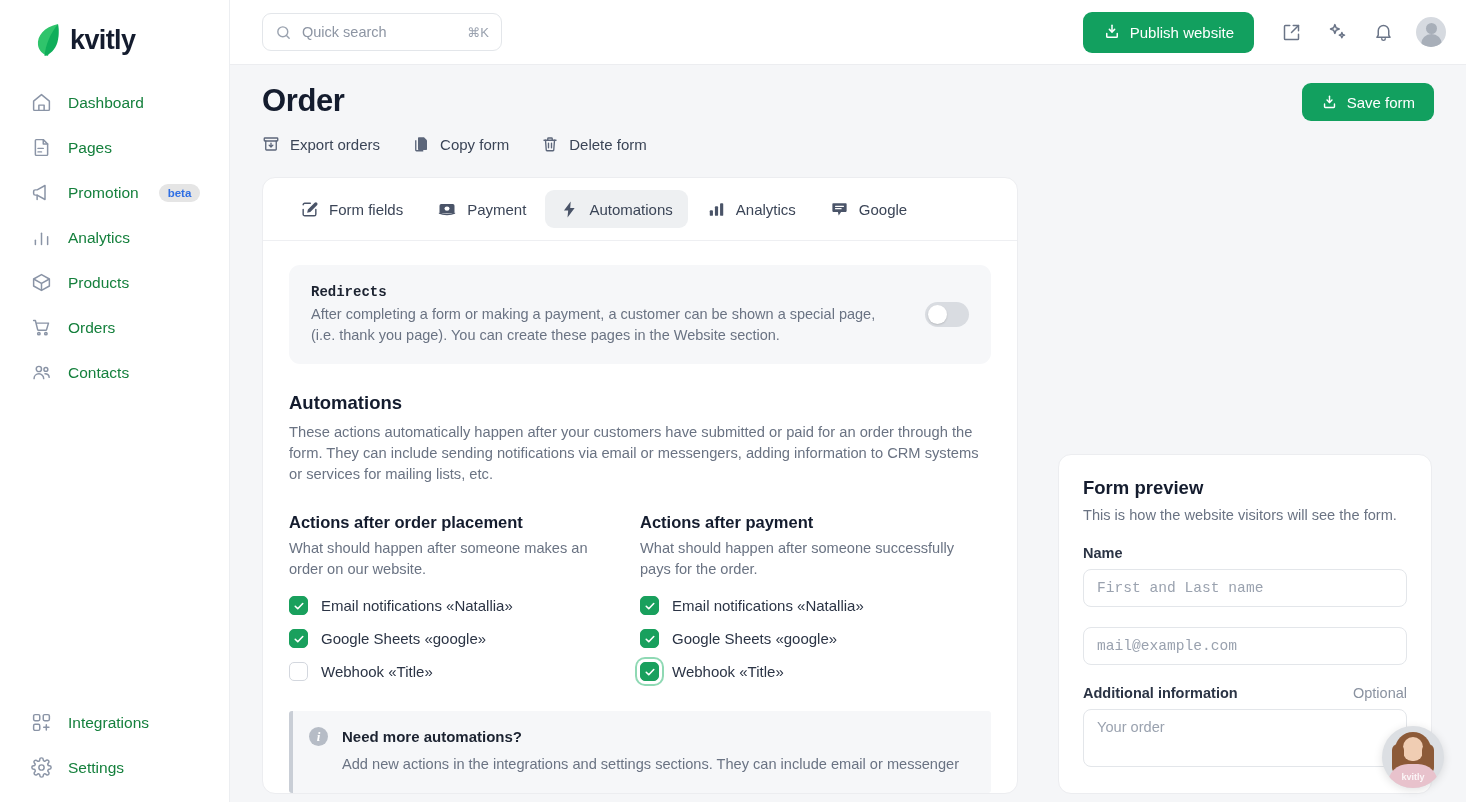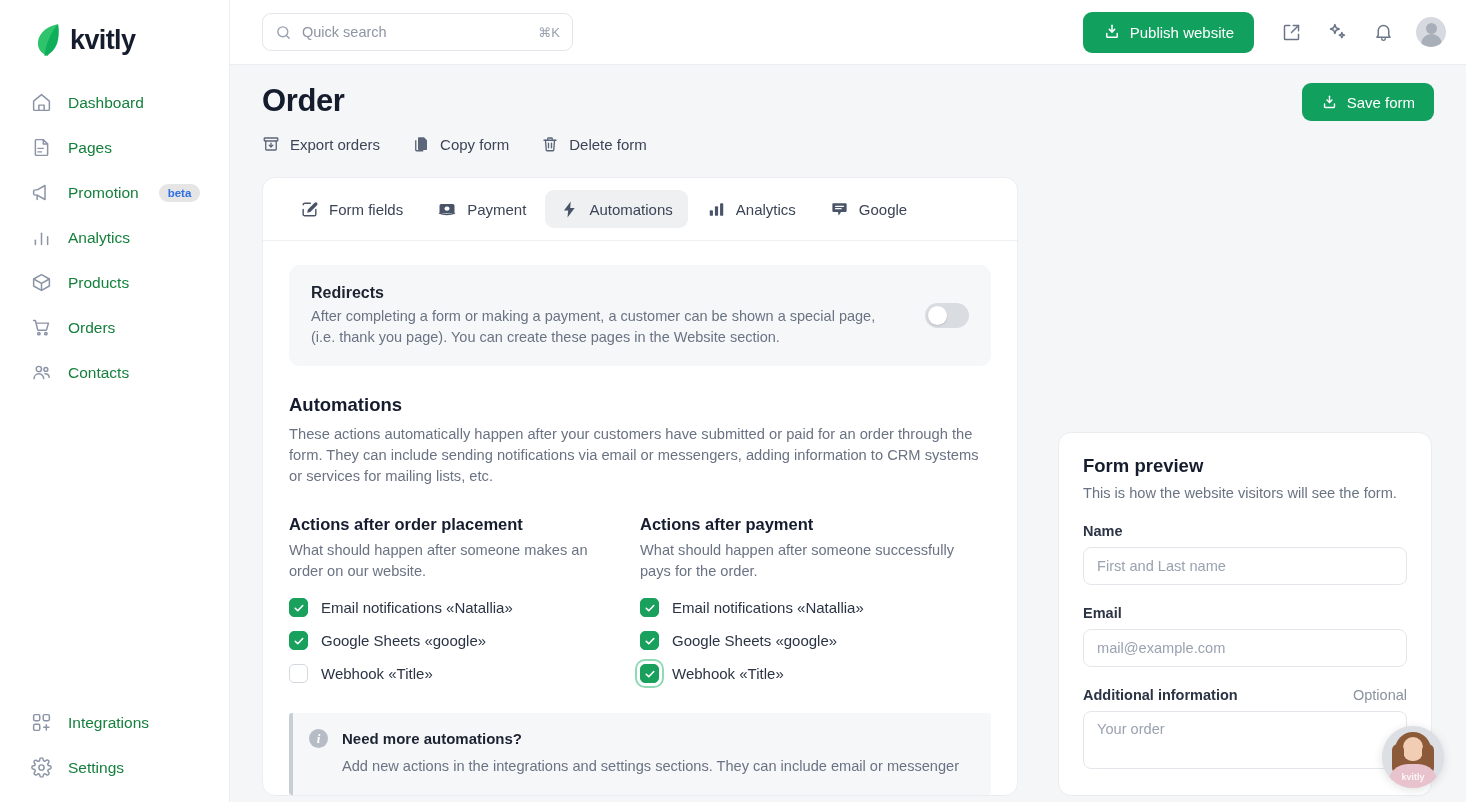--- a/index.html
+++ b/index.html
@@ -52,21 +52,21 @@
   .main { flex: 1 1 auto; display: flex; flex-direction: column; min-width: 0; background:#f5f6f8; }
 
   .topbar {
     height: 65px; flex: 0 0 65px;
     background: #ffffff;
     border-bottom: 1px solid #ecedf0;
     display: flex; align-items: center;
     padding: 0 20px 0 32px;
   }
   .search-box {
-    width: 311px; height: 38px;
+    width: 240px; height: 38px;
     border: 1px solid #e3e6ea; border-radius: 9px;
     display: flex; align-items: center; gap: 10px;
     padding: 0 12px; background: #fff;
   }
   .search-box .ph { flex: 1 1 auto; font-size: 14.5px; color: #8d95a3; }
   .kbd { font-size: 13px; color: #9aa2af; }
   .topbar-right { margin-left: auto; display: flex; align-items: center; gap: 4px; }
   .btn-publish {
     display: flex; align-items: center; gap: 9px;
     height: 41px; padding: 0 20px;
@@ -132,21 +132,21 @@
     background: none; border: none; font-family: inherit;
   }
   .tab .ic { color: #4a5468; display: flex; }
   .tab.active { background: #eef0f2; font-weight: 500; }
 
   .card-body { padding: 24px 26px 0 26px; }
   .redirects {
     background: #f6f7f9; border-radius: 11px;
     padding: 19px 22px; display: flex; align-items: center; gap: 20px;
   }
-  .redirects h3 { font-size: 16px; font-weight: 700; color: #1c2331; margin-bottom: 4px; }
+  .redirects h3 { font-size: 14px; font-weight: 700; color: #1c2331; margin-bottom: 4px; font-family: Liberation Mono, monospace; }
   .redirects p { font-size: 14.5px; color: #6a7383; line-height: 1.42; max-width: 600px; }
   .toggle {
     margin-left: auto; width: 44px; height: 25px; border-radius: 13px;
     background: #d9dce1; position: relative; flex: 0 0 44px; cursor: pointer;
   }
   .toggle::after {
     content: ''; position: absolute; left: 3px; top: 3px;
     width: 19px; height: 19px; border-radius: 50%; background: #fff;
     box-shadow: 0 1px 2px rgba(0,0,0,.15);
   }
@@ -197,21 +197,21 @@
   .pv-title { font-size: 18.5px; font-weight: 700; color: #141c2e; }
   .pv-sub { font-size: 14.6px; color: #6a7383; margin-top: 6px; line-height: 1.43; }
   .fld { margin-top: 20px; }
   .fld-row { display: flex; align-items: baseline; }
   .fld-label { font-size: 14.5px; font-weight: 700; color: #2b3445; }
   .fld-optional { margin-left: auto; font-size: 14.5px; color: #8a92a0; font-weight: 400; }
   .inp {
     margin-top: 8px; width: 100%; height: 38px;
     border: 1px solid #e3e6ea; border-radius: 8px;
     background: #fff; padding: 0 13px;
-    font-size: 14.6px; color: #9aa2af; font-family: Liberation Sans, sans-serif;
+    font-size: 14.6px; color: #9aa2af; font-family: Liberation Mono, monospace;
     display: flex; align-items: center;
   }
   .txta {
     margin-top: 8px; width: 100%; height: 58px;
     border: 1px solid #e3e6ea; border-radius: 8px;
     background: #fff; padding: 9px 13px;
     font-size: 14.6px; color: #9aa2af; font-family: inherit;
     position: relative; resize: none;
   }
   .txta::after {
@@ -609,23 +609,20 @@
           <div class="fld">
             <div class="fld-row">
               <span class="fld-label">Name</span>
             </div>
             <div class="inp">
               <span>First and Last name</span>
             </div>
           </div>
 
           <div class="fld">
-            <div class="fld-row">
-              <span class="fld-label">Email</span>
-            </div>
             <div class="inp">
               <span>mail@example.com</span>
             </div>
           </div>
 
           <div class="fld">
             <div class="fld-row">
               <span class="fld-label">Additional information</span>
               <span class="fld-optional">Optional</span>
             </div>

